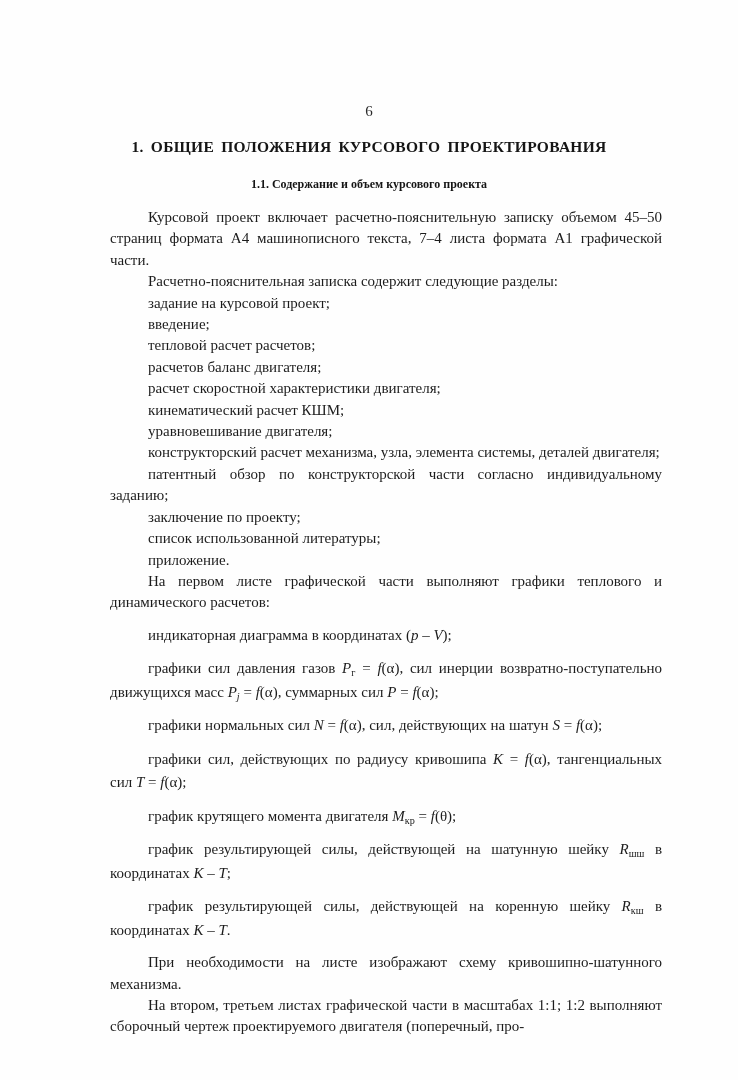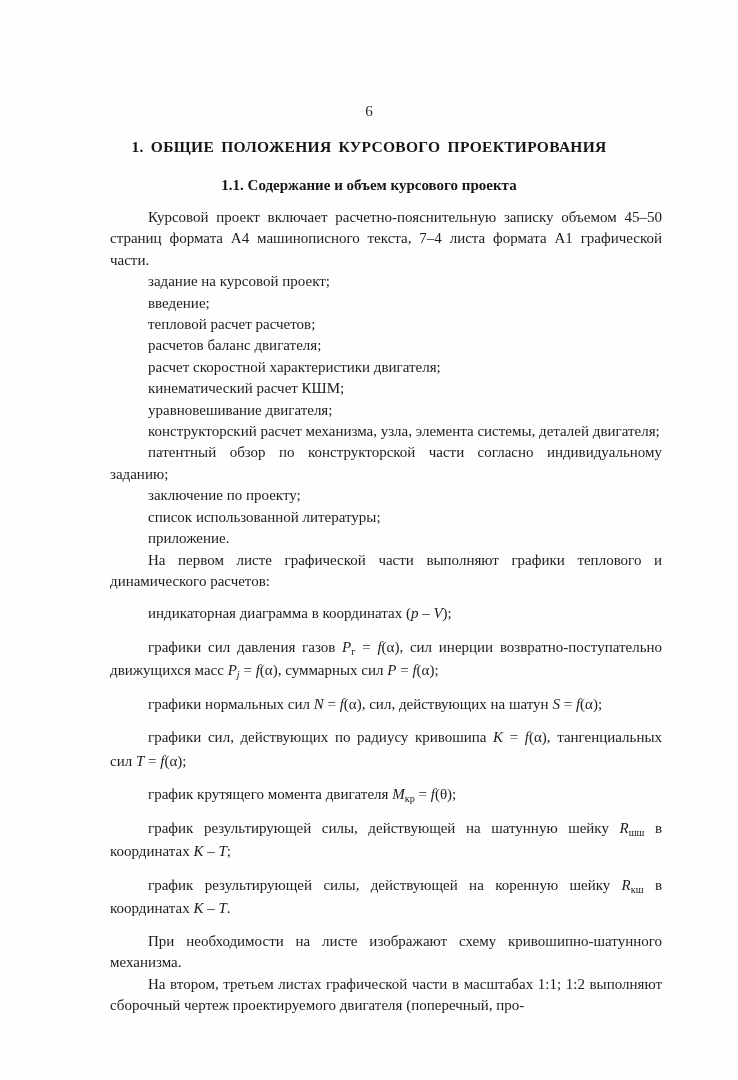--- a/index.html
+++ b/index.html
@@ -34,21 +34,21 @@
     text-align: center;
     font-size: 15.5px;
     font-weight: bold;
     letter-spacing: 0.3px;
     word-spacing: 3px;
     color: #151515;
   }
   .subheading {
     margin: 21px 10px 0 10px;
     text-align: center;
-    font-size: 15px;
+    font-size: 12px;
     font-weight: bold;
     color: #151515;
   }
   .body-text {
     position: absolute;
     left: 110px;
     top: 207px;
     width: 552px;
   }
   .body-text p {
@@ -75,20 +75,21 @@
 </head>
 <body>
 
 <div class="page">
   <div class="page-number">6</div>
   <h1 class="heading">1. ОБЩИЕ ПОЛОЖЕНИЯ КУРСОВОГО ПРОЕКТИРОВАНИЯ</h1>
   <h2 class="subheading">1.1. Содержание и объем курсового проекта</h2>
 
   <div class="body-text">
     <p>Курсовой проект включает расчетно-пояснительную записку объемом 45–50 страниц формата А4 машинописного текста, 7–4 листа формата А1 графической части.</p>
+    <p>Расчетно-пояснительная записка содержит следующие разделы:</p>
     <p>задание на курсовой проект;</p>
     <p>введение;</p>
     <p>тепловой расчет расчетов;</p>
     <p>расчетов баланс двигателя;</p>
     <p>расчет скоростной характеристики двигателя;</p>
     <p>кинематический расчет КШМ;</p>
     <p>уравновешивание двигателя;</p>
     <p>конструкторский расчет механизма, узла, элемента системы, деталей двигателя;</p>
     <p>патентный обзор по конструкторской части согласно индивидуальному заданию;</p>
     <p>заключение по проекту;</p>

